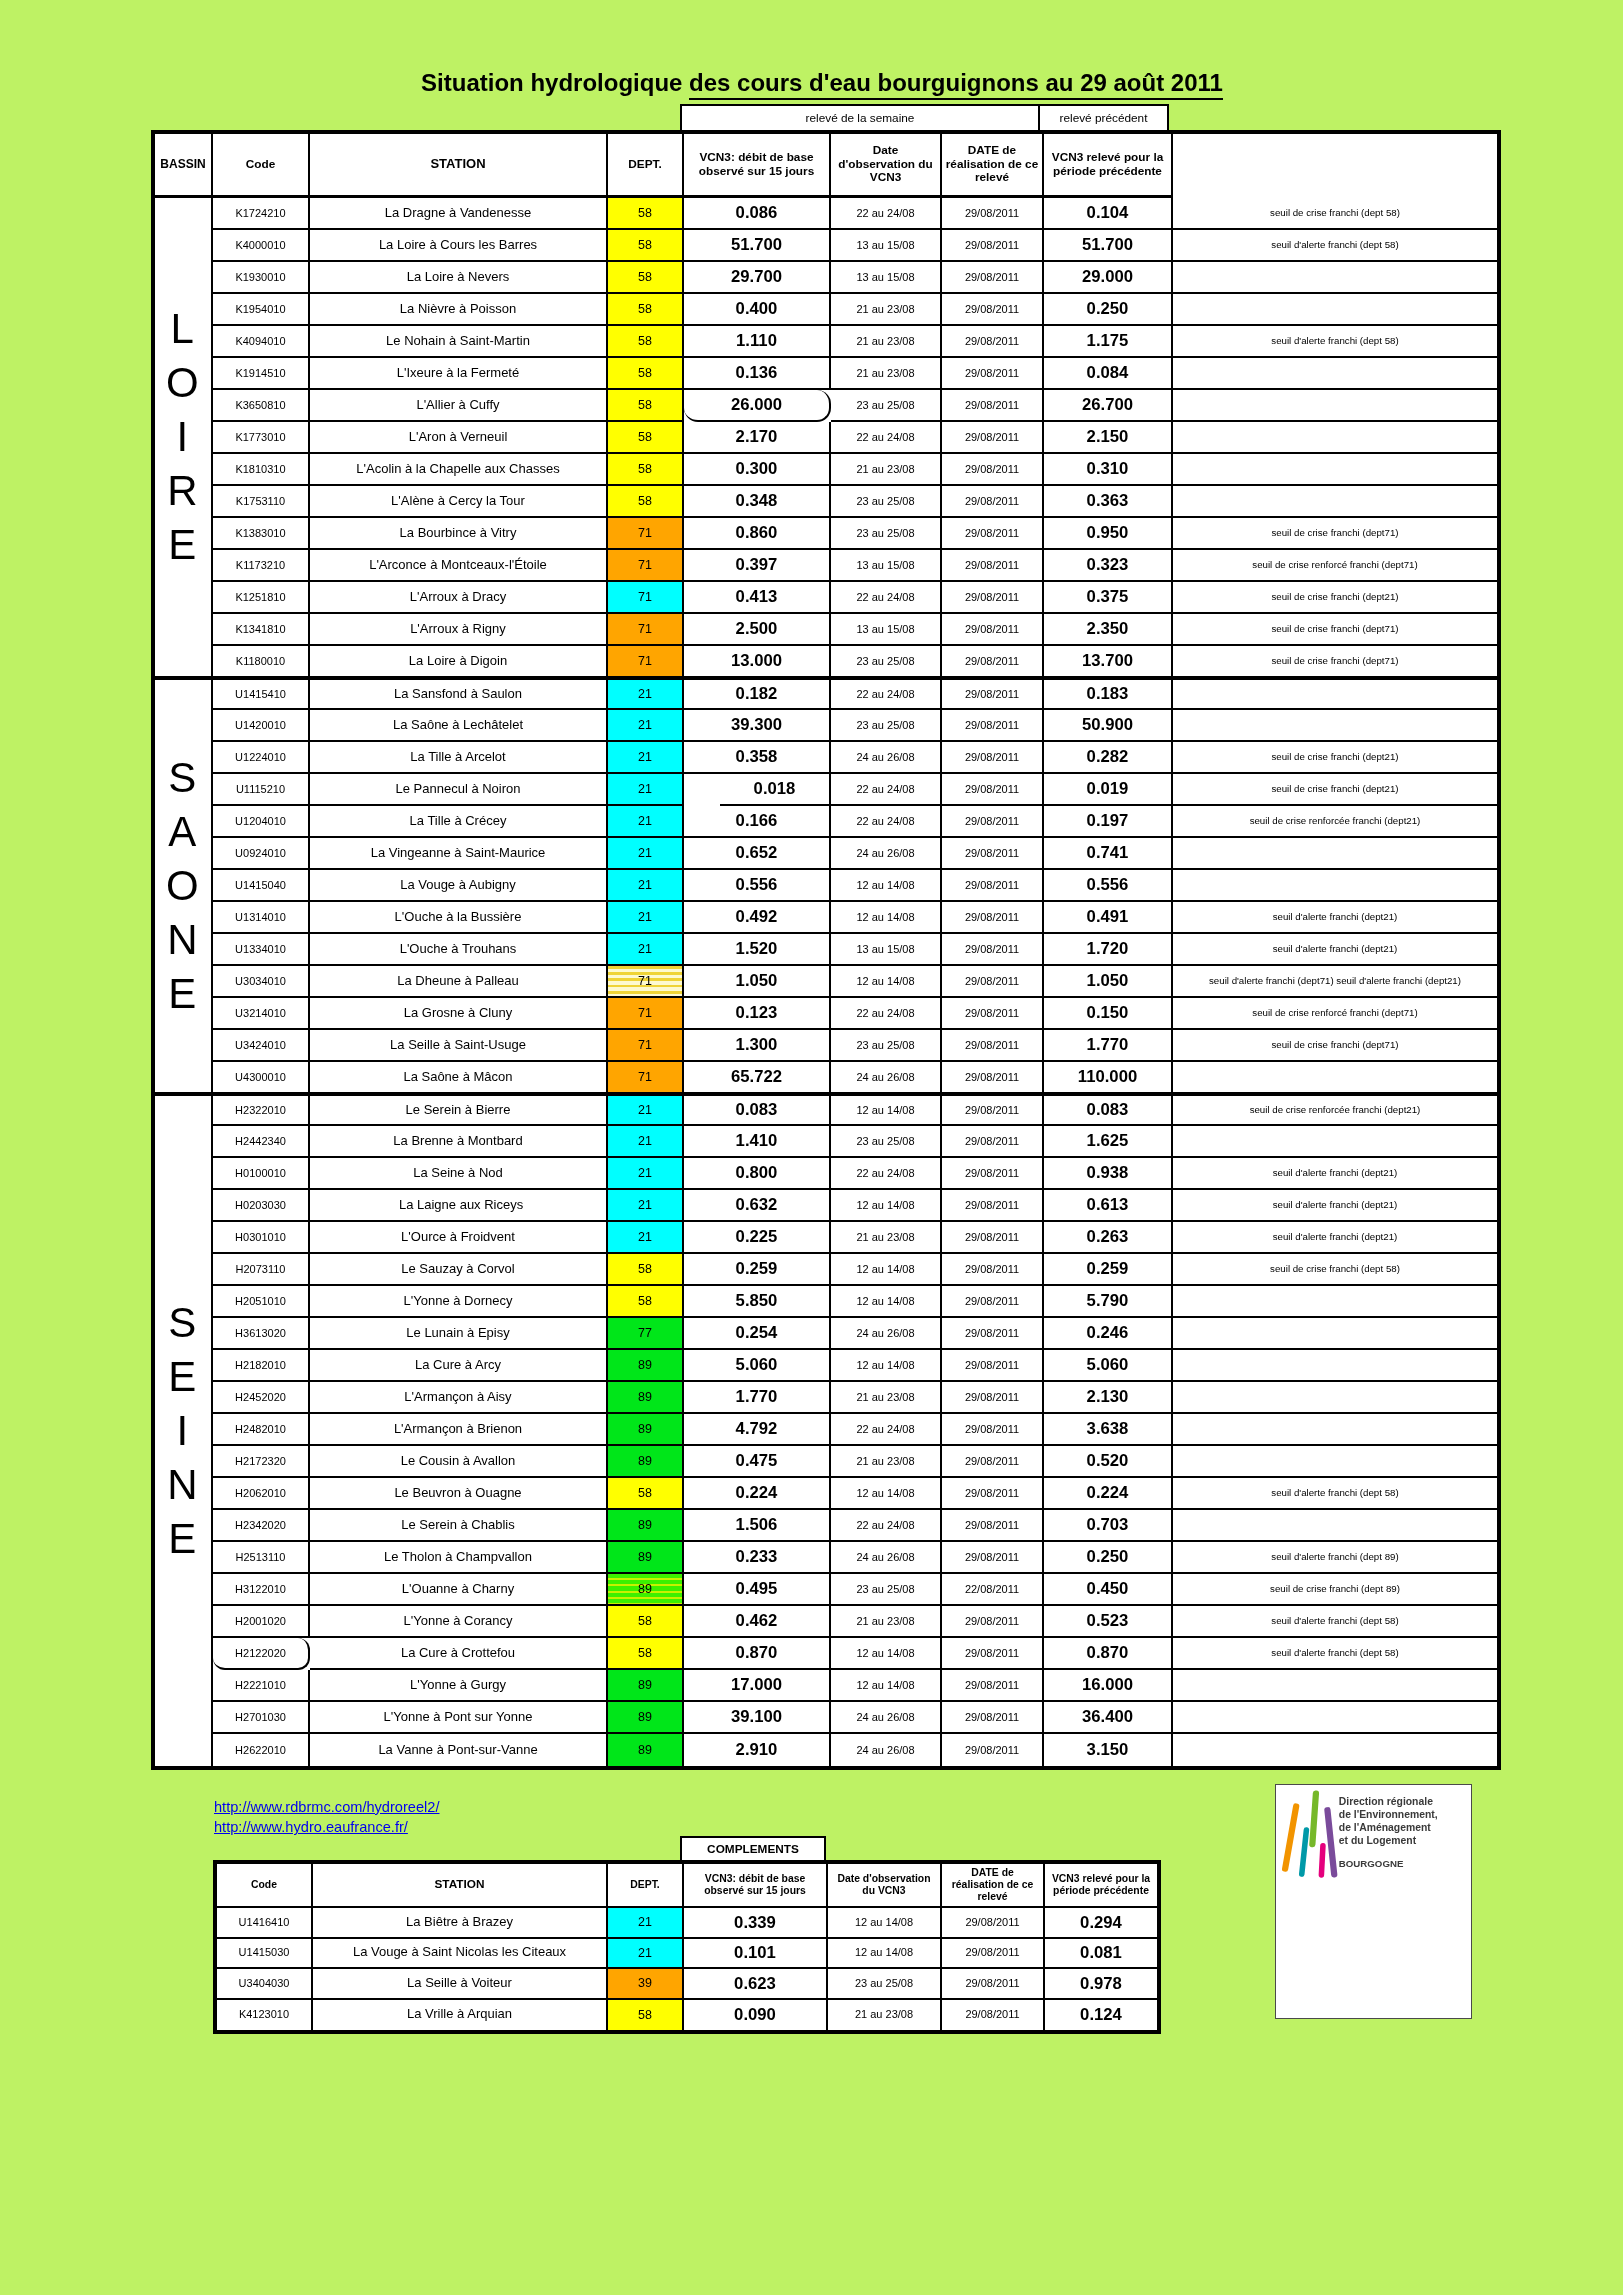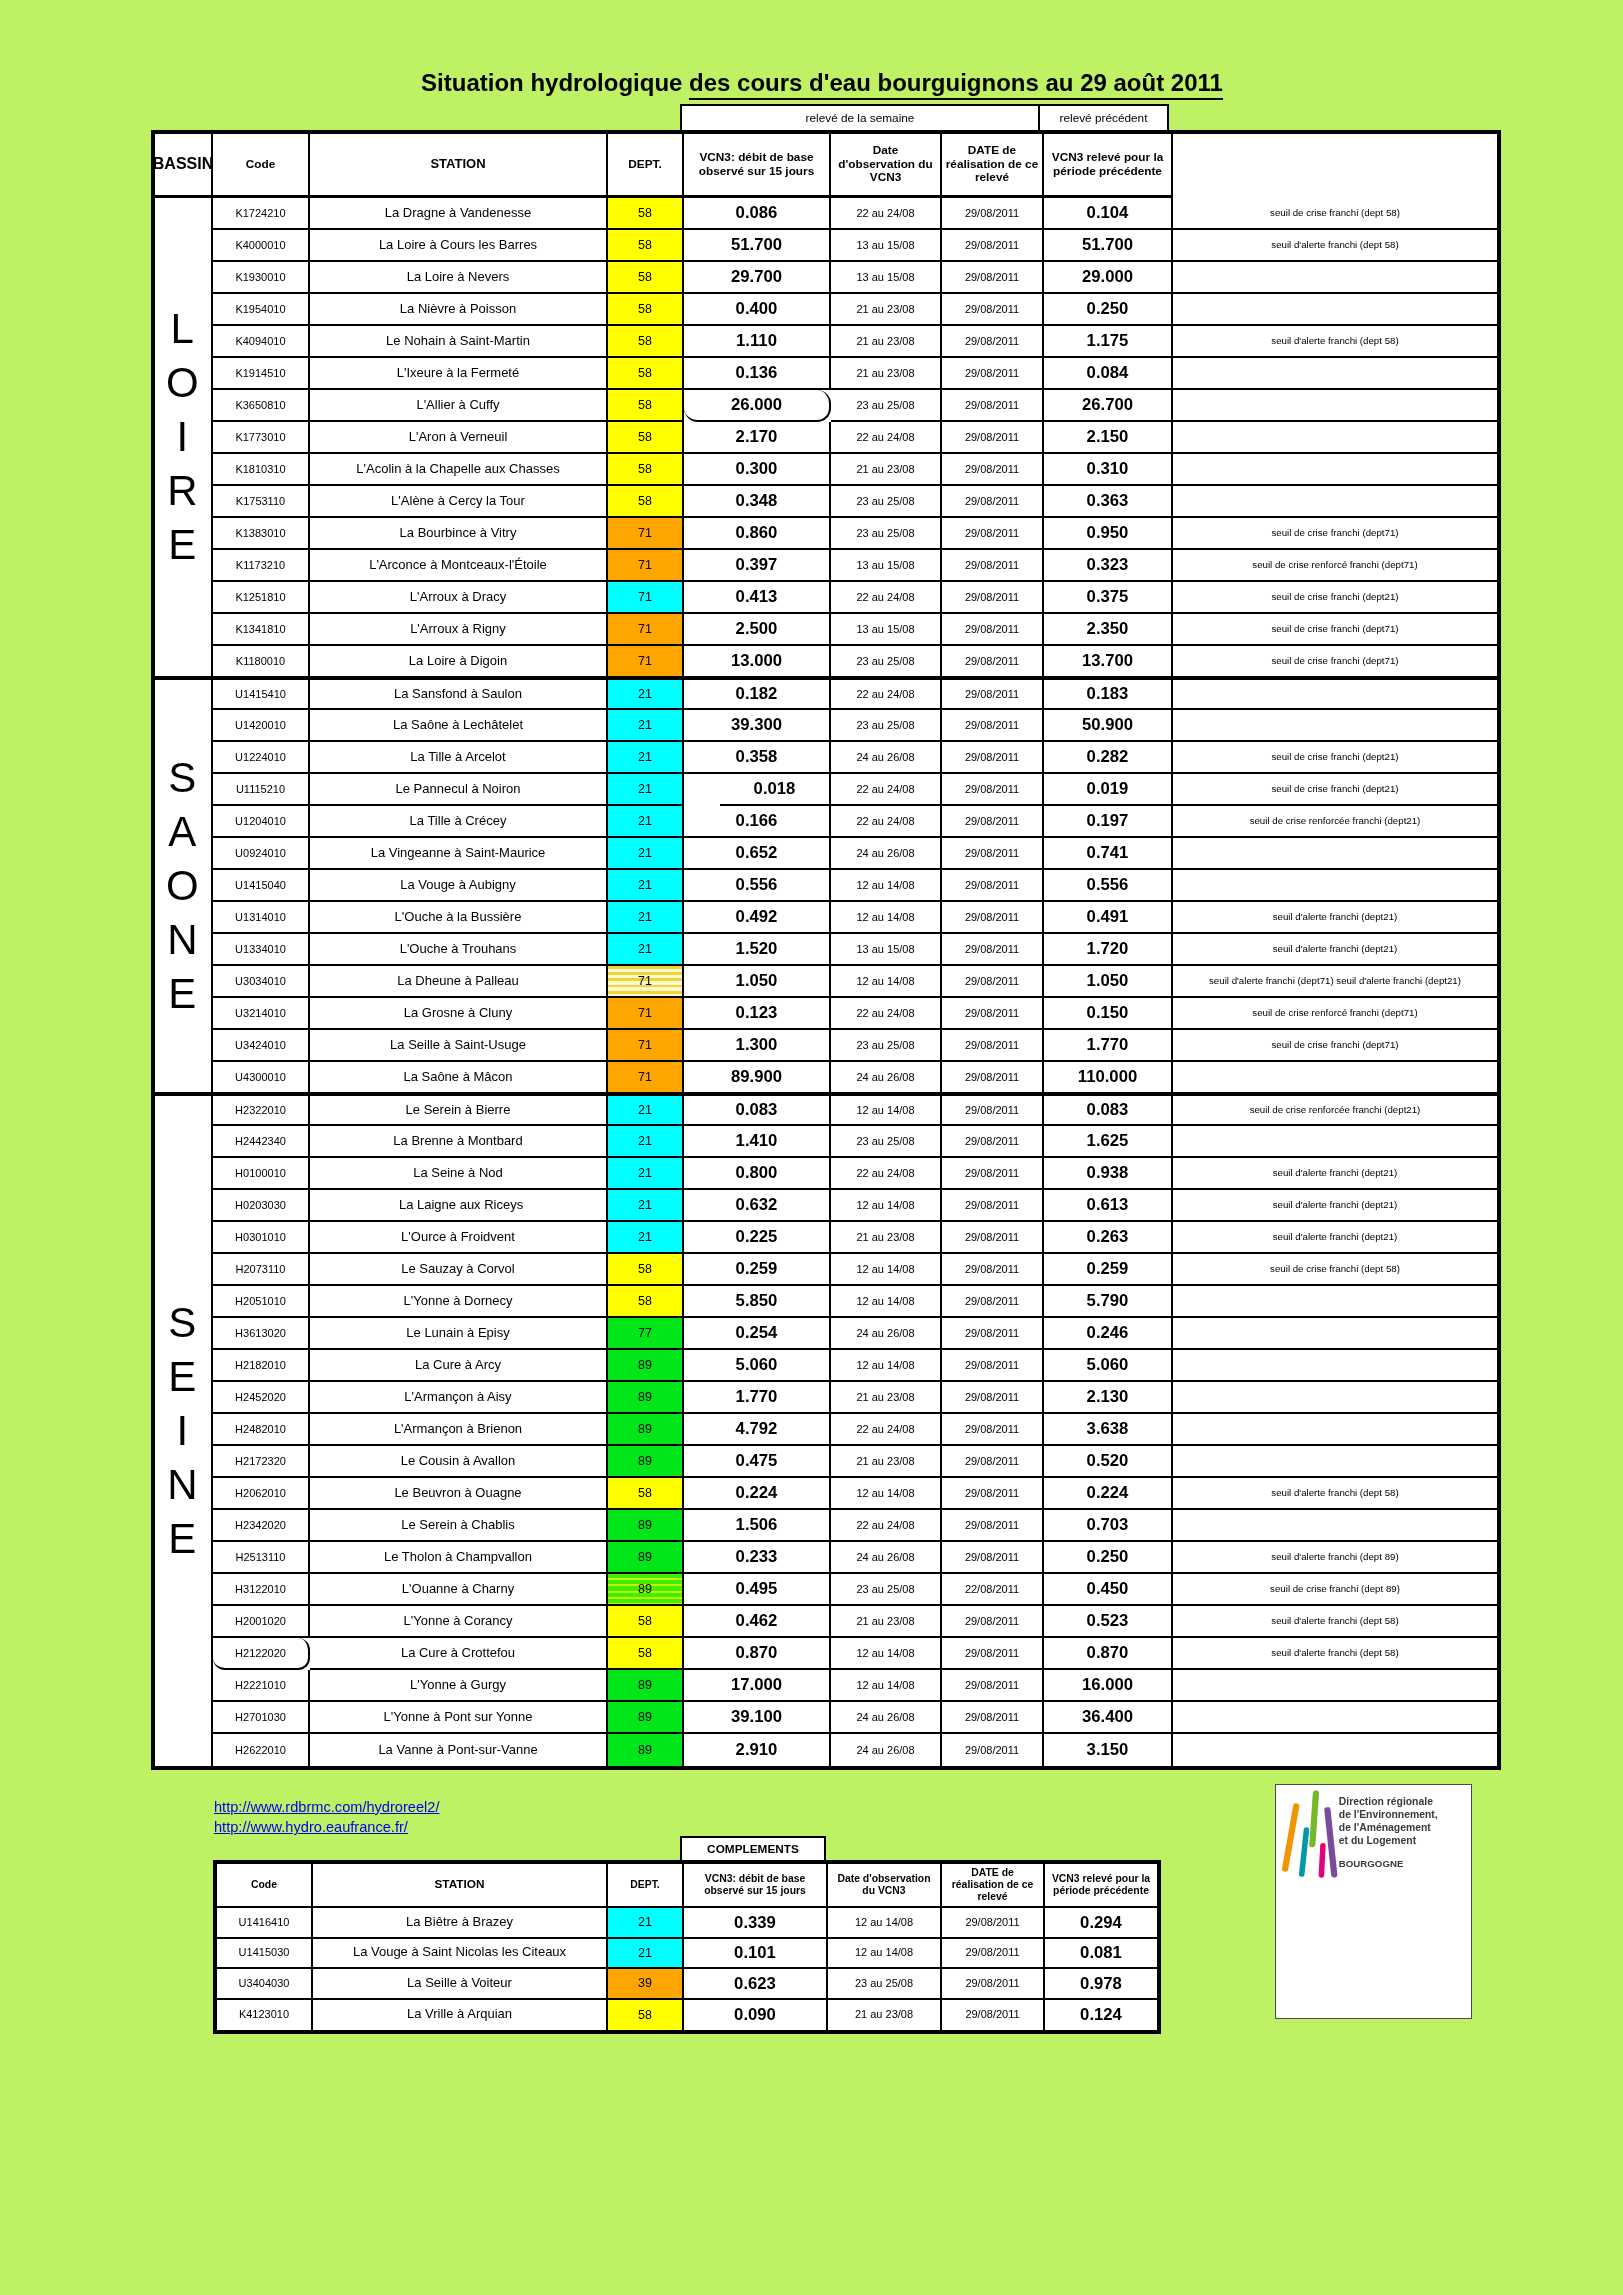--- a/index.html
+++ b/index.html
@@ -80,21 +80,21 @@
 <div class="page">
 
   <div class="title">
     <span>Situation hydrologique </span><span class="ul">des cours d'eau bourguignons au 29 août 2011</span>
   </div>
 
   <div class="band band-week">relevé de la semaine</div>
   <div class="band band-prev">relevé précédent</div>
 
   <div class="grid" id="main-table">
-    <div class="ct hd" style="font-size:16px;">BASSIN</div>
+    <div class="ct hd" style="font-size:12px;">BASSIN</div>
     <div class="ct hd">Code</div>
     <div class="ct hd" style="font-size:13px;">STATION</div>
     <div class="ct hd">DEPT.</div>
     <div class="ct hd">VCN3: débit de base observé sur 15 jours</div>
     <div class="ct hd">Date d'observation du VCN3</div>
     <div class="ct hd">DATE de réalisation de ce relevé</div>
     <div class="ct hd">VCN3 relevé pour la période précédente</div>
   <div class="ct bassin-cell" style="grid-area: 2 / 1 / span 15;">
         <div>L</div>
         <div>O</div>
@@ -321,21 +321,21 @@
       <div class="ct c-station" style="grid-area: 28 / 3;">La Seille à Saint-Usuge</div>
       <div class="ct c-dept dept-orange" style="grid-area: 28 / 4;">71</div>
       <div class="ct c-num" style="grid-area: 28 / 5;">1.300</div>
       <div class="ct c-date" style="grid-area: 28 / 6;">23 au 25/08</div>
       <div class="ct c-date" style="grid-area: 28 / 7;">29/08/2011</div>
       <div class="ct c-num" style="grid-area: 28 / 8;">1.770</div>
       <div class="ct c-constat no-r" style="grid-area: 28 / 9;">seuil de crise franchi (dept71)</div>
       <div class="ct c-code" style="grid-area: 29 / 2;">U4300010</div>
       <div class="ct c-station" style="grid-area: 29 / 3;">La Saône à Mâcon</div>
       <div class="ct c-dept dept-orange" style="grid-area: 29 / 4;">71</div>
-      <div class="ct c-num" style="grid-area: 29 / 5;">89.900</div>
+      <div class="ct c-num" style="grid-area: 29 / 5;">65.722</div>
       <div class="ct c-date" style="grid-area: 29 / 6;">24 au 26/08</div>
       <div class="ct c-date" style="grid-area: 29 / 7;">29/08/2011</div>
       <div class="ct c-num" style="grid-area: 29 / 8;">110.000</div>
       <div class="ct c-constat no-r" style="grid-area: 29 / 9;"></div>
       <div class="ct bassin-cell sec-top no-b" style="grid-area: 30 / 1 / span 21;">
         <div>S</div>
         <div>E</div>
         <div>I</div>
         <div>N</div>
         <div>E</div>

